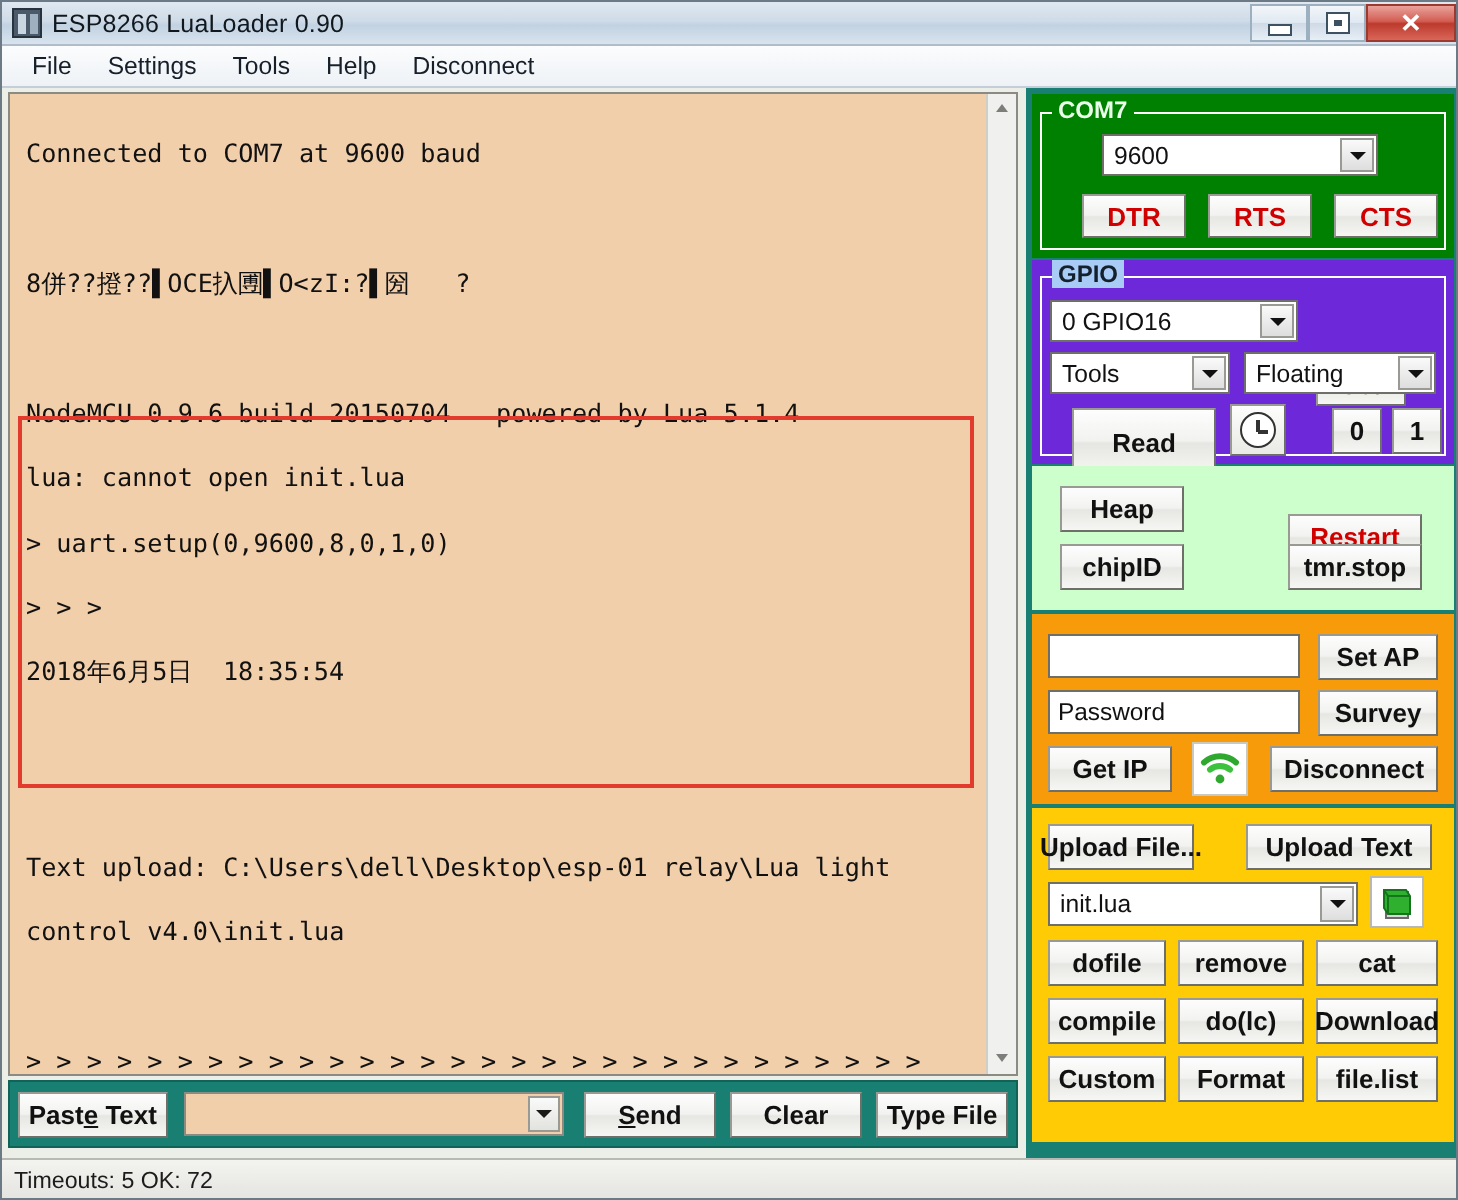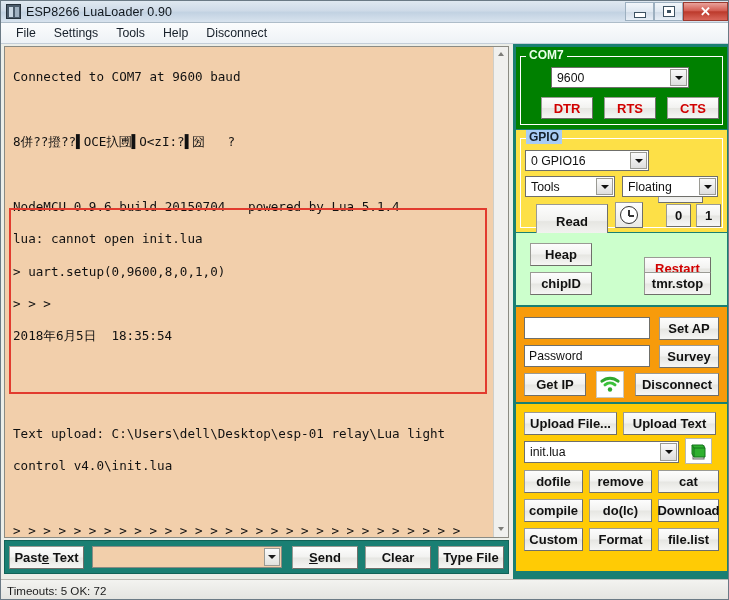--- a/index.html
+++ b/index.html
@@ -193,21 +193,21 @@
   }
   .combo .arw i{
     width:0;height:0;border-left:4px solid transparent;border-right:4px solid transparent;
     border-top:4px solid #111;
   }
   .com-combo{ position:absolute; left:35px; top:20px; width:138px; height:21px; }
   .com-btn{ position:absolute; top:50px; width:52px; height:22px; }
   .com-dtr{ left:25px; } .com-rts{ left:88px; } .com-cts{ left:151px; }
 
   
-  .p-gpio{ top:86px; height:102px; background:#fde047;text-decoration:underline; }
+  .p-gpio{ top:86px; height:102px; background:#6d28d9;text-decoration:underline; }
   .p-gpio .inner{ position:absolute;left:4px;top:8px;width:203px;height:90px;border:1px solid #ffffff; }
   .p-gpio .leg{ position:absolute; left:10px; top:0px; font-size:12px;font-weight:bold;color:#14202c;background:#a8ccf5;padding:0 3px; }
   .gp-combo1{ position:absolute;left:9px;top:20px;width:124px;height:21px; }
   .gp-set{ position:absolute;left:142px;top:20px;width:45px;height:21px;margin-top:32px; }
   .gp-combo2{ position:absolute;left:9px;top:46px;width:90px;height:21px; }
   .gp-combo3{ position:absolute;left:106px;top:46px;width:96px;height:21px; }
   .gp-read{ position:absolute;left:20px;top:74px;width:72px;height:34px; }
   .gp-clock{
     position:absolute;left:99px;top:72px;width:28px;height:26px;
     background:linear-gradient(to bottom,#fdfdfd,#e9e9e5);
@@ -238,21 +238,21 @@
   .wf-getip{ position:absolute;left:8px;top:66px;width:62px;height:23px; }
   .wf-icon{
     position:absolute;left:80px;top:64px;width:28px;height:27px;
     background:#fff; border:1px solid #c9c9c0;
     display:flex;align-items:center;justify-content:center;
   }
   .wf-disc{ position:absolute;left:119px;top:66px;width:84px;height:23px; }
 
   
   .p-files{ top:360px; height:167px; background:#ffcb05; }
-  .fl-upf{ position:absolute;left:8px;top:8px;width:93px;height:23px; }
+  .fl-upf{ position:absolute;left:8px;top:8px;width:73px;height:23px; }
   .fl-upt{ position:absolute;left:107px;top:8px;width:93px;height:23px; }
   .fl-combo{ position:absolute;left:8px;top:37px;width:155px;height:22px; }
   .fl-icon{
     position:absolute;left:169px;top:34px;width:27px;height:26px;
     background:#fff;border:1px solid #b9b9b0;
     display:flex;align-items:center;justify-content:center;
   }
   .fl-row{ position:absolute; left:8px; width:195px; height:23px; display:flex; }
   .fl-r1{ top:66px; } .fl-r2{ top:95px; } .fl-r3{ top:124px; }
   .fl-row .btn{ height:23px; }

